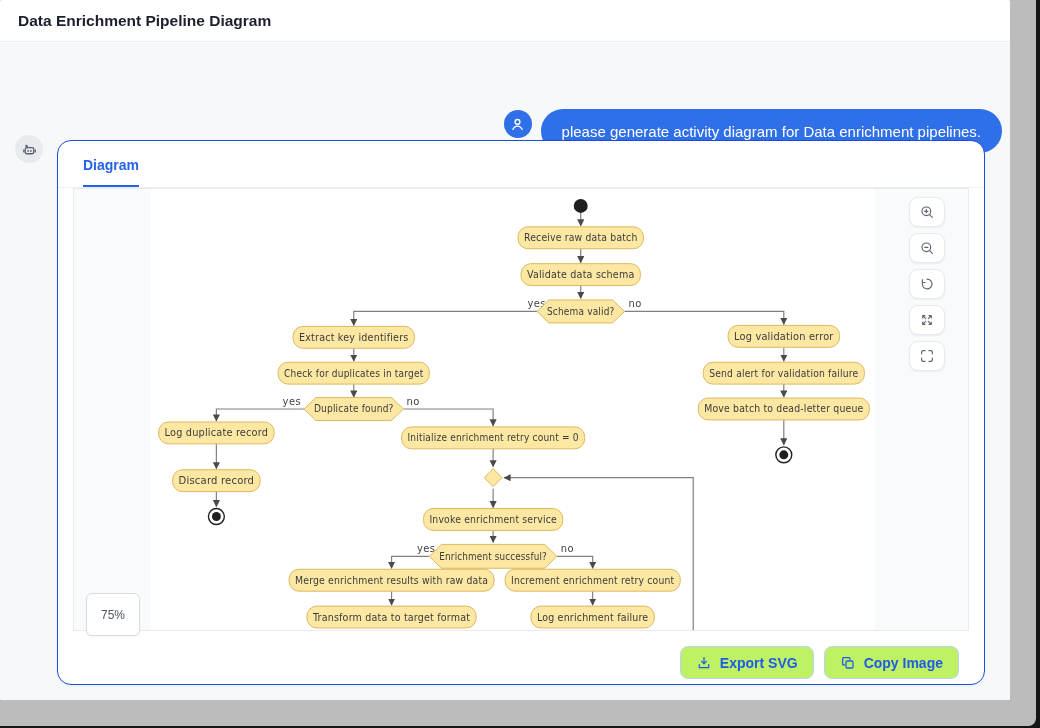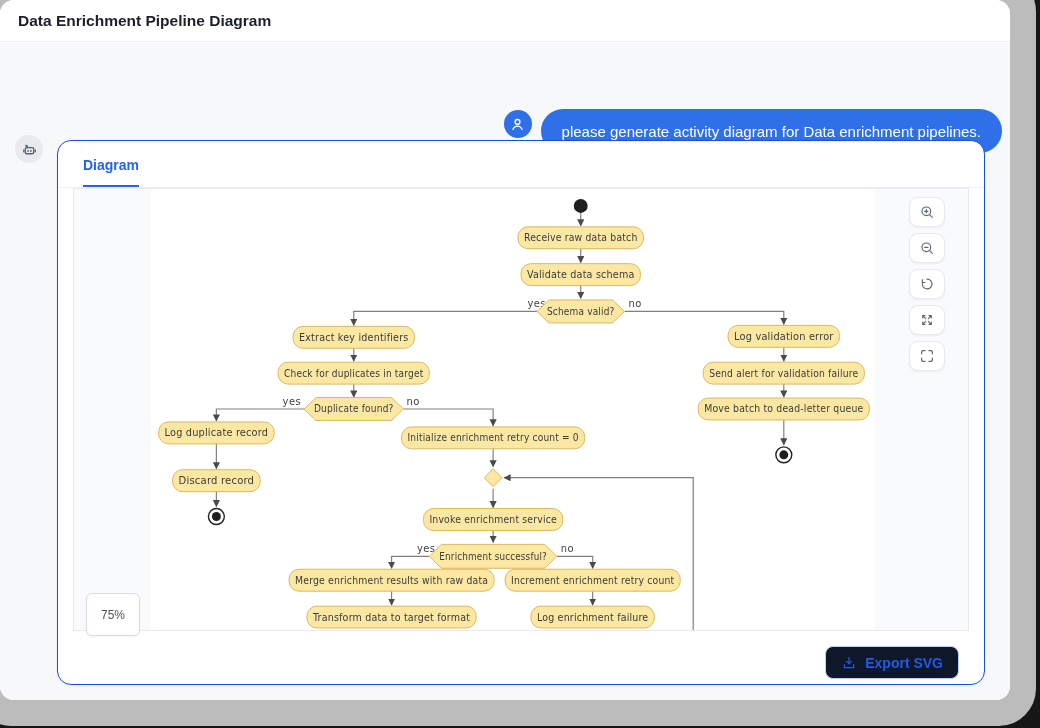--- a/index.html
+++ b/index.html
@@ -7,21 +7,21 @@
   body {
     background: #161616;
     font-family: "Liberation Sans", sans-serif;
     position: relative;
     overflow: hidden;
   }
   .window {
     position: absolute; left: 0; top: 0;
     width: 1010px; height: 700px;
     background: #ffffff;
-    border-radius: 14px;
+    border-radius: 2px;
     box-shadow: 0 0 0 26px #bcbcbc;
     overflow: hidden;
   }
   .app-header {
     height: 42px; background: #fff;
     border-bottom: 1px solid #eceef1;
     display: flex; align-items: center;
     padding: 0 18px;
   }
   .app-title { font-size: 15.5px; font-weight: 700; color: #1a202c; }
@@ -83,21 +83,21 @@
     border: 1px solid #d9dde3; border-radius: 6px;
     display: flex; align-items: center; justify-content: center;
     font-size: 12px; color: #4a5560; padding: 0 14px;
     box-shadow: 0 1px 2px rgba(20,30,50,0.05);
   }
   .card-footer {
     position: absolute; left: 0; right: 0; top: 505px;
     display: flex; justify-content: flex-end; gap: 10px; padding-right: 25px;
   }
   .action-btn {
-    height: 33px; background: #0f172a;
+    height: 33px; background: #bef264;
     border: 1px solid #b9d2f8; border-radius: 8px;
     display: flex; align-items: center; gap: 8px;
     padding: 0 15px; font-size: 14px; font-weight: 700; color: #1d5be8;
     cursor: pointer; font-family: "Liberation Sans", sans-serif;
   }
   
   .node-label {
     font-family: "DejaVu Sans", sans-serif;
     font-size: 10.5px; fill: #3b3b3b; letter-spacing: 0.2px;
   }
@@ -266,17 +266,24 @@
 
       <div class="card-footer">
         <button class="action-btn">
           <svg class="icon" width="16" height="16" viewBox="0 0 24 24" fill="none" stroke="currentColor" stroke-width="1.9" stroke-linecap="round" stroke-linejoin="round">
             <path d="M12 4v9"></path>
               <path d="M8.5 9.5L12 13l3.5-3.5"></path>
               <path d="M5 14.5V19h14v-4.5"></path>
           </svg>
           <span>Export SVG</span>
         </button>
+        <button class="action-btn">
+          <svg class="icon" width="16" height="16" viewBox="0 0 24 24" fill="none" stroke="currentColor" stroke-width="1.9" stroke-linecap="round" stroke-linejoin="round">
+            <rect x="9" y="9" width="10.5" height="10.5" rx="2"></rect>
+            <path d="M6.5 15h-1A1.5 1.5 0 0 1 4 13.5v-8A1.5 1.5 0 0 1 5.5 4h8A1.5 1.5 0 0 1 15 5.5v1"></path>
+          </svg>
+          <span>Copy Image</span>
+        </button>
       </div>
     </div>
 
   </div>
 </div>
 
 </body></html>

